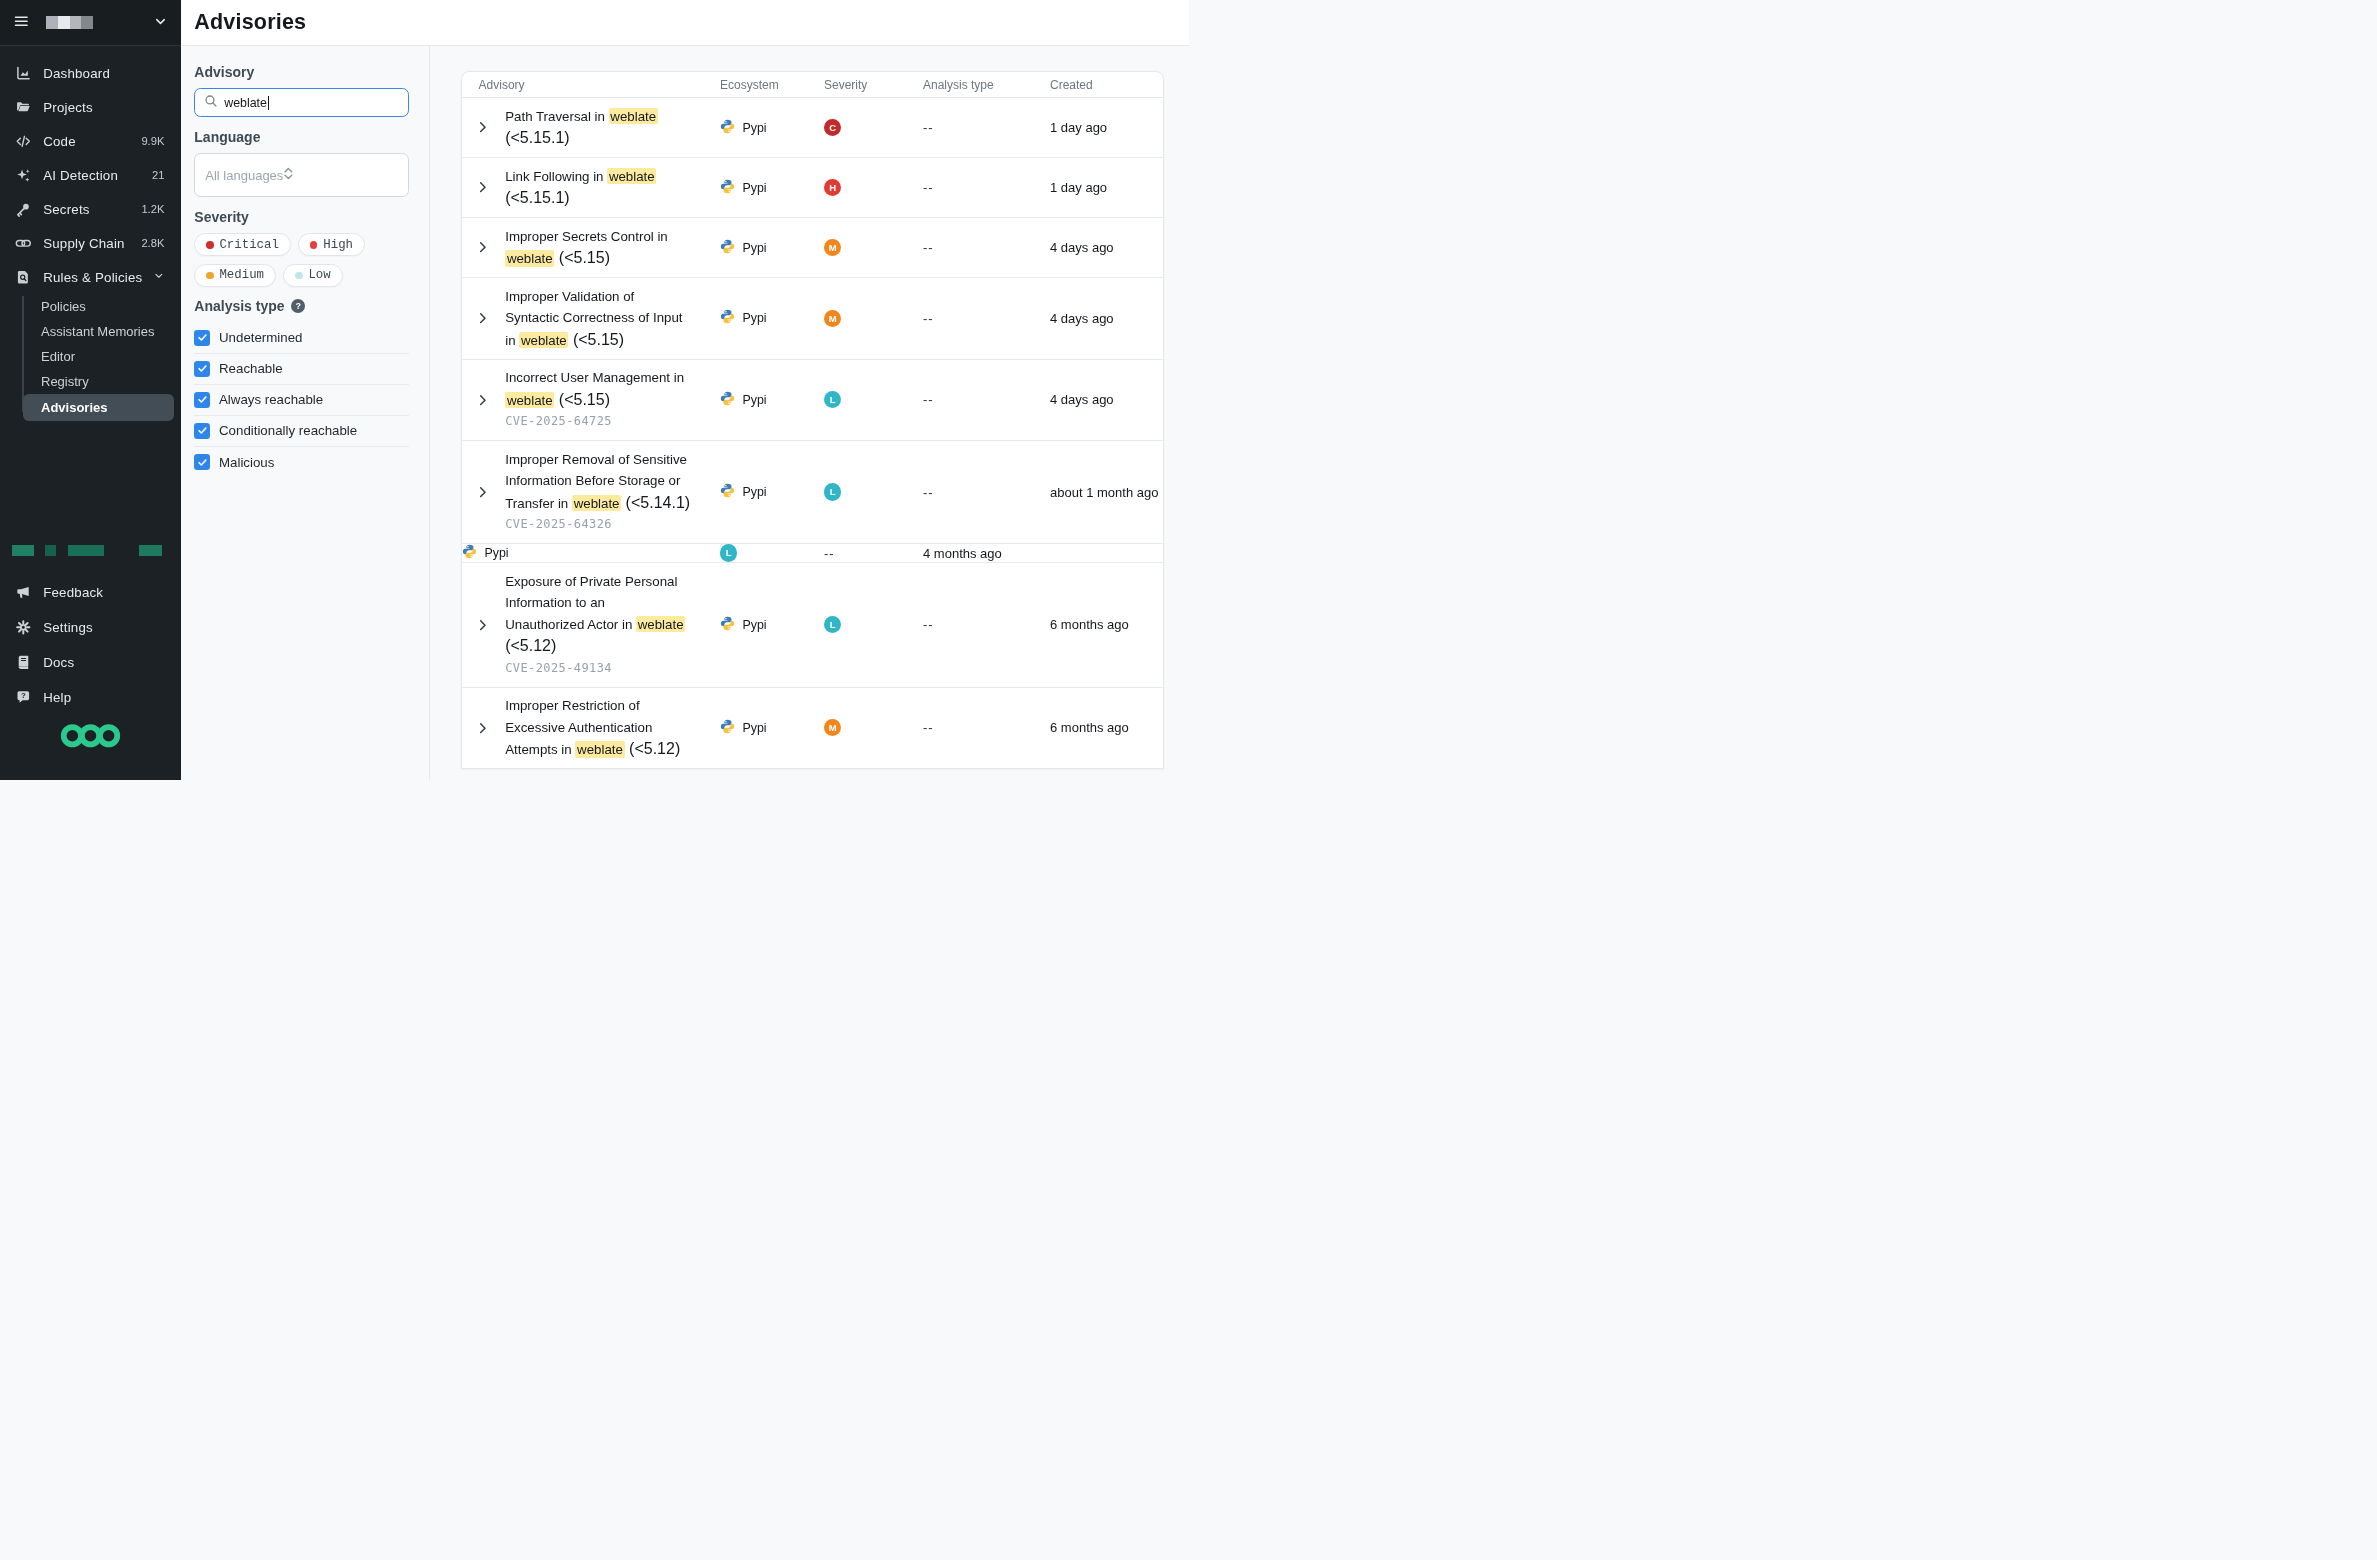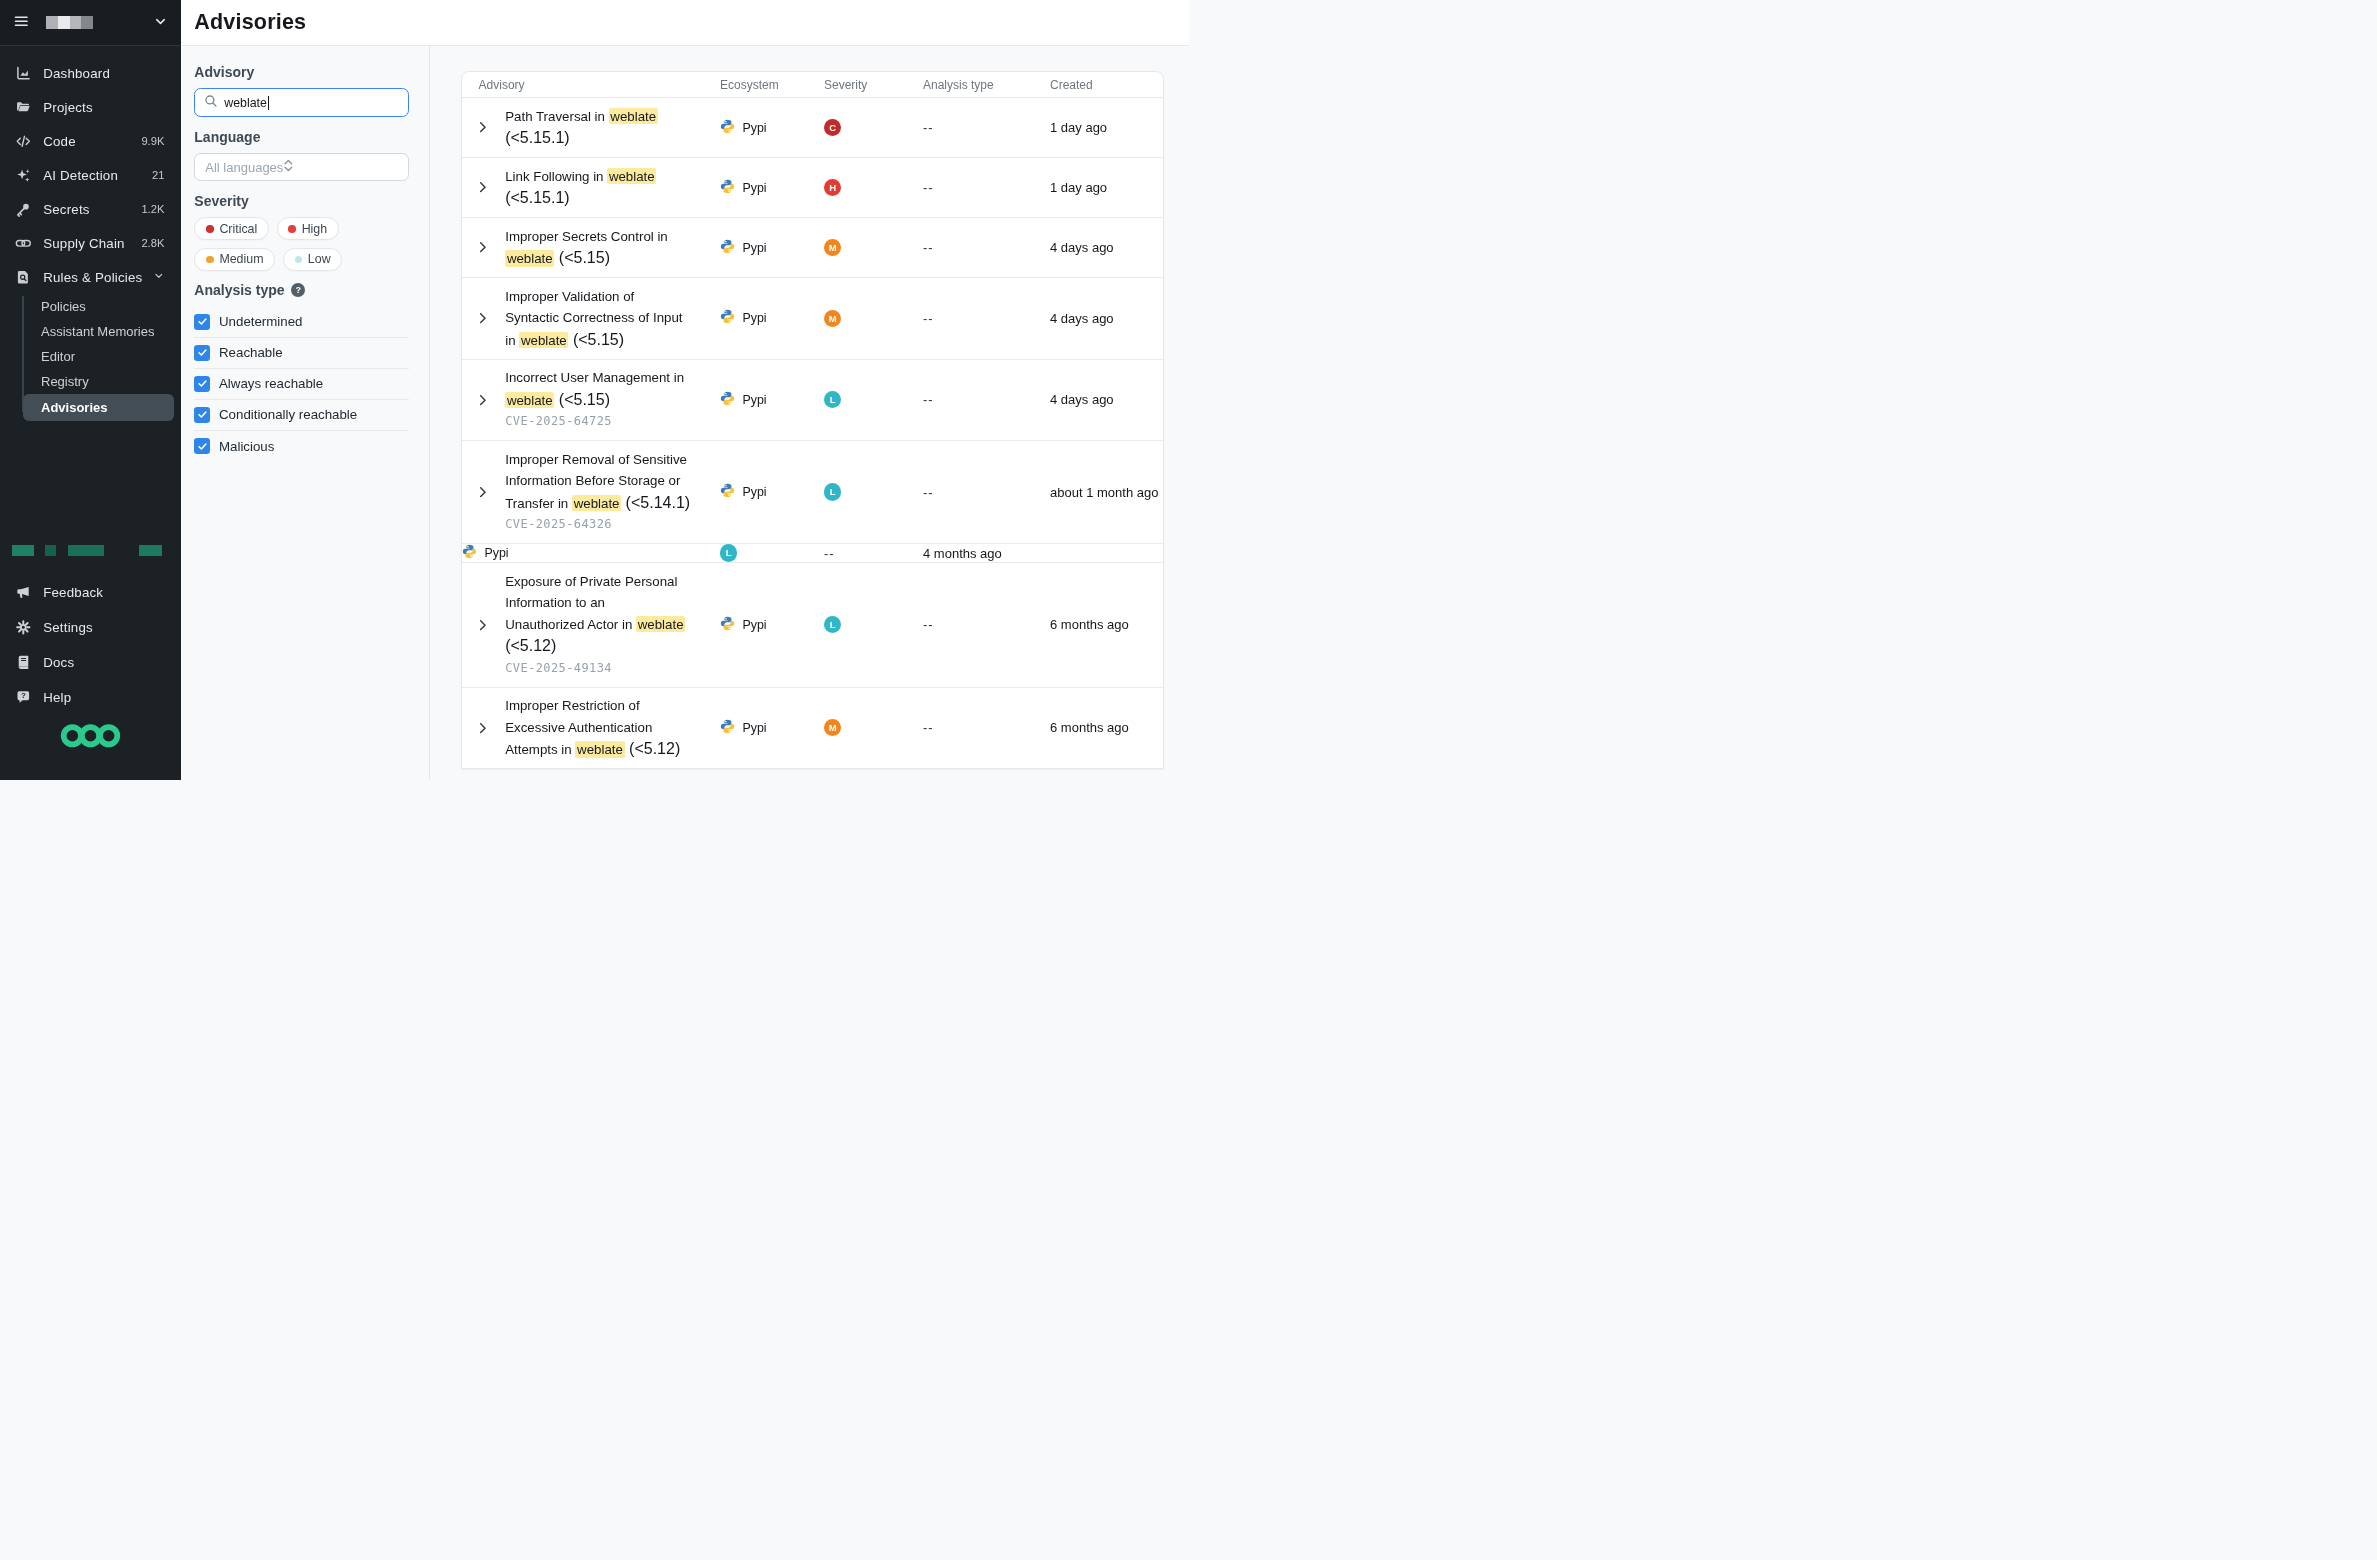--- a/index.html
+++ b/index.html
@@ -39,25 +39,25 @@
   .page-title { font-size:21.5px; font-weight:bold; color:#16181c; letter-spacing:0.2px; }
   .content { flex:1; display:flex; position:relative; background:#f8f9fa; }
 
   
   .filters { width:249px; flex:0 0 249px; border-right:0.8px solid #e5e7eb; padding:11.6px 20px 0 13.3px; }
   .f-label { font-size:14px; font-weight:600; color:#3e4a55; margin:11.6px 0 8.3px; display:flex; align-items:center; }
   .f-label:first-child { margin-top:6.6px; }
   .search-box { height:29px; background:#fff; border:1.7px solid #3b82f6; border-radius:6.6px; display:flex; align-items:center; padding:0 8.3px; }
   .search-box .stext { font-size:12.4px; color:#16181c; margin-left:6.6px; }
   .caret { display:inline-block; width:1.2px; height:14px; background:#16181c; margin-left:0.8px; vertical-align:middle; }
-  .select { height:28px; background:#fff; border:0.8px solid #d3d8dd; border-radius:6.6px; display:flex; align-items:center; padding:0 10px; }
+  .select { height:44px; background:#fff; border:0.8px solid #d3d8dd; border-radius:6.6px; display:flex; align-items:center; padding:0 10px; }
   .select .ph { font-size:13px; color:#9ca6b0; }
   .select svg { margin-left:auto; }
   .chips { display:flex; flex-wrap:wrap; gap:7.5px; width:217px; }
-  .chip { height:23px; background:#fff; border:0.8px solid #e2e5e9; border-radius:11.6px; display:flex; align-items:center; padding:0 10.8px; font-size:12.4px; color:#3d4852; cursor:pointer; box-shadow:0 0.8px 0.8px rgba(0,0,0,.03); }
+  .chip { height:23px; background:#fff; border:0.8px solid #e2e5e9; border-radius:11.6px; display:flex; align-items:center; padding:0 10.8px; font-size:12.4px; color:#3d4852; cursor:pointer; box-shadow:0 0.8px 0.8px rgba(0,0,0,.03);font-family:Liberation Mono, monospace; }
   .chip-dot { width:7.5px; height:7.5px; border-radius:50%; margin-right:5.8px; }
   .qicon { width:14px; height:14px; border-radius:50%; background:#525e68; color:#fff; font-size:9px; font-weight:bold; display:inline-flex; align-items:center; justify-content:center; margin-left:6.6px; }
   .cblist { margin-top:1.7px; }
   .cbrow { display:flex; align-items:center; height:31px; border-bottom:0.8px solid #e7e9ec; cursor:pointer; }
   .cbrow:last-child { border-bottom:none; }
   .cb { width:15.7px; height:15.7px; border-radius:3.3px; background:#2e86ea; display:inline-flex; align-items:center; justify-content:center; margin-right:9px; flex:0 0 15.7px; }
   .cblabel { font-size:13.3px; color:#1d2730; }
 
   
   .table-area { flex:1; padding:25px 12.4px 0 31px; }

